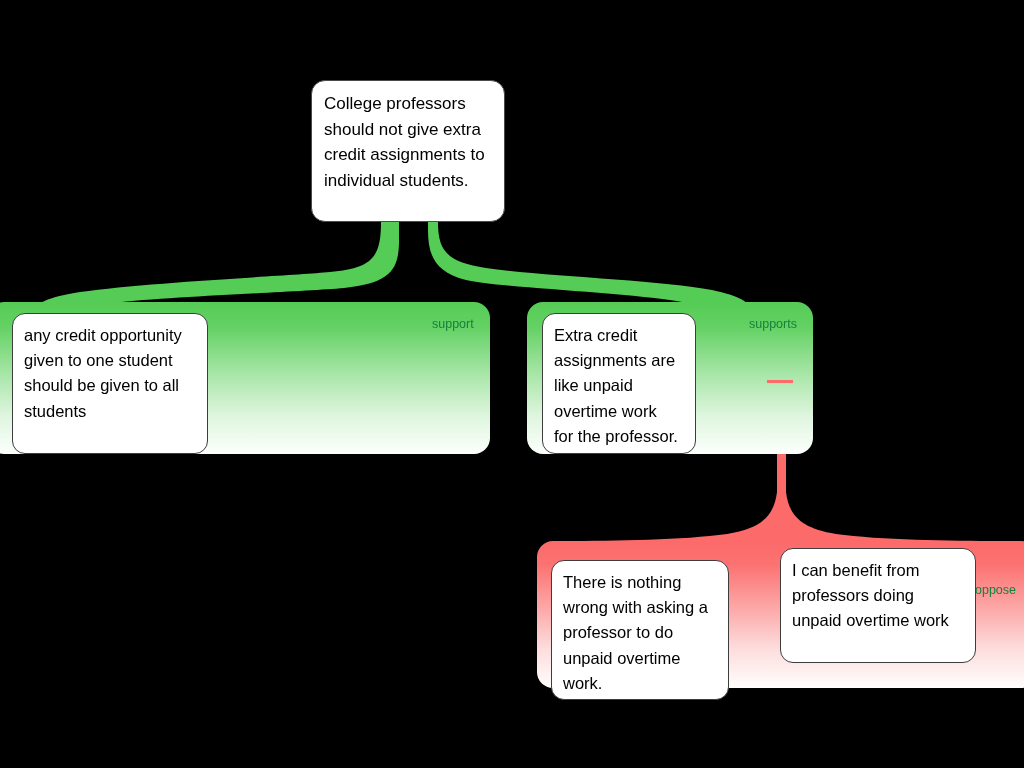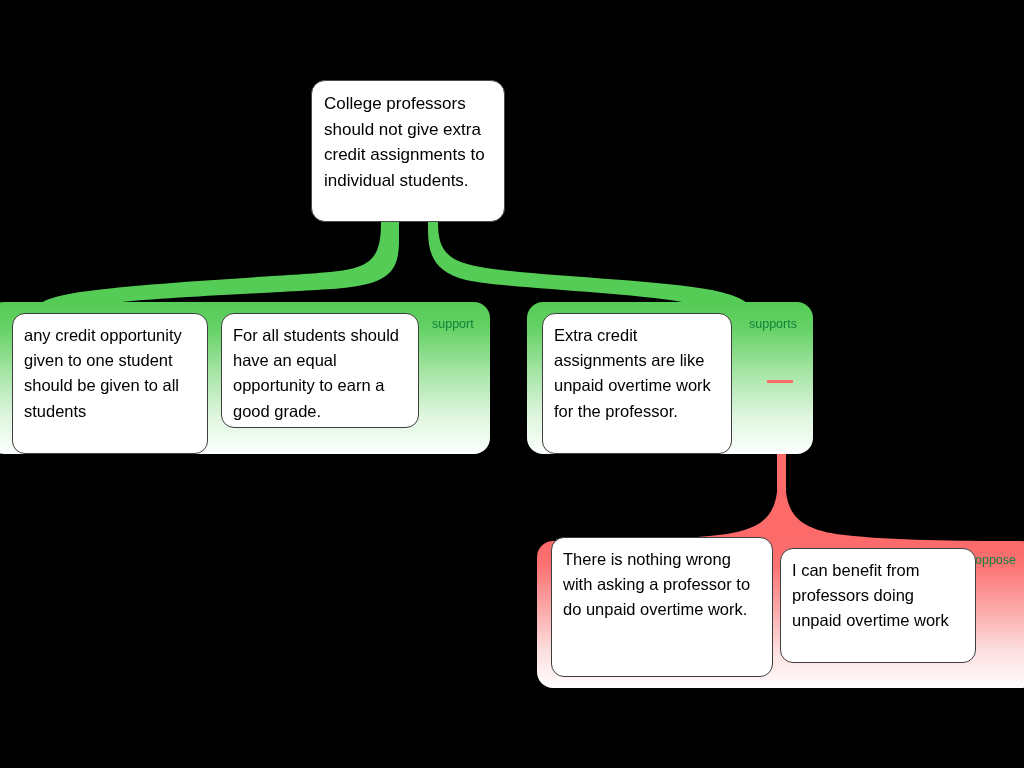--- a/index.html
+++ b/index.html
@@ -146,37 +146,34 @@
   </div>
 
   <div class="group support" style="left:-12px; top:302px; width:502px; height:152px;">
   </div>
   <div class="group-label" style="left:432px; top:317px;">support</div>
 
   <div class="reason-card" style="left:12px; top:313px; width:196px; height:141px;">
     <span class="reason-text">any credit opportunity given to one student should be given to all students</span>
   </div>
 
-  <div class="reason-card" style="left:221px; top:313px; width:198px; height:115px;">
-    <span class="reason-text">For all students should have an equal opportunity to earn a good grade.</span>
-  </div>
 
   <div class="group support" style="left:527px; top:302px; width:286px; height:152px;">
   </div>
   <div class="group-label" style="left:749px; top:317px;">supports</div>
 
-  <div class="reason-card" style="left:542px; top:313px; width:190px; height:141px;">
+  <div class="reason-card" style="left:542px; top:313px; width:154px; height:141px;">
     <span class="reason-text">Extra credit assignments are like unpaid overtime work for the professor.</span>
   </div>
 
   <div class="group oppose" style="left:537px; top:541px; width:500px; height:147px;">
   </div>
-  <div class="group-label" style="left:975px; top:553px;">oppose</div>
+  <div class="group-label" style="left:975px; top:583px;">oppose</div>
 
-  <div class="reason-card" style="left:551px; top:537px; width:222px; height:140px;">
+  <div class="reason-card" style="left:551px; top:560px; width:178px; height:140px;">
     <span class="reason-text">There is nothing wrong with asking a professor to do unpaid overtime work.</span>
   </div>
 
   <div class="reason-card" style="left:760px; top:548px; width:196px; height:115px;margin-left:20px;">
     <span class="reason-text">I can benefit from professors doing unpaid overtime work</span>
   </div>
 
 </div>
 
 </body></html>

